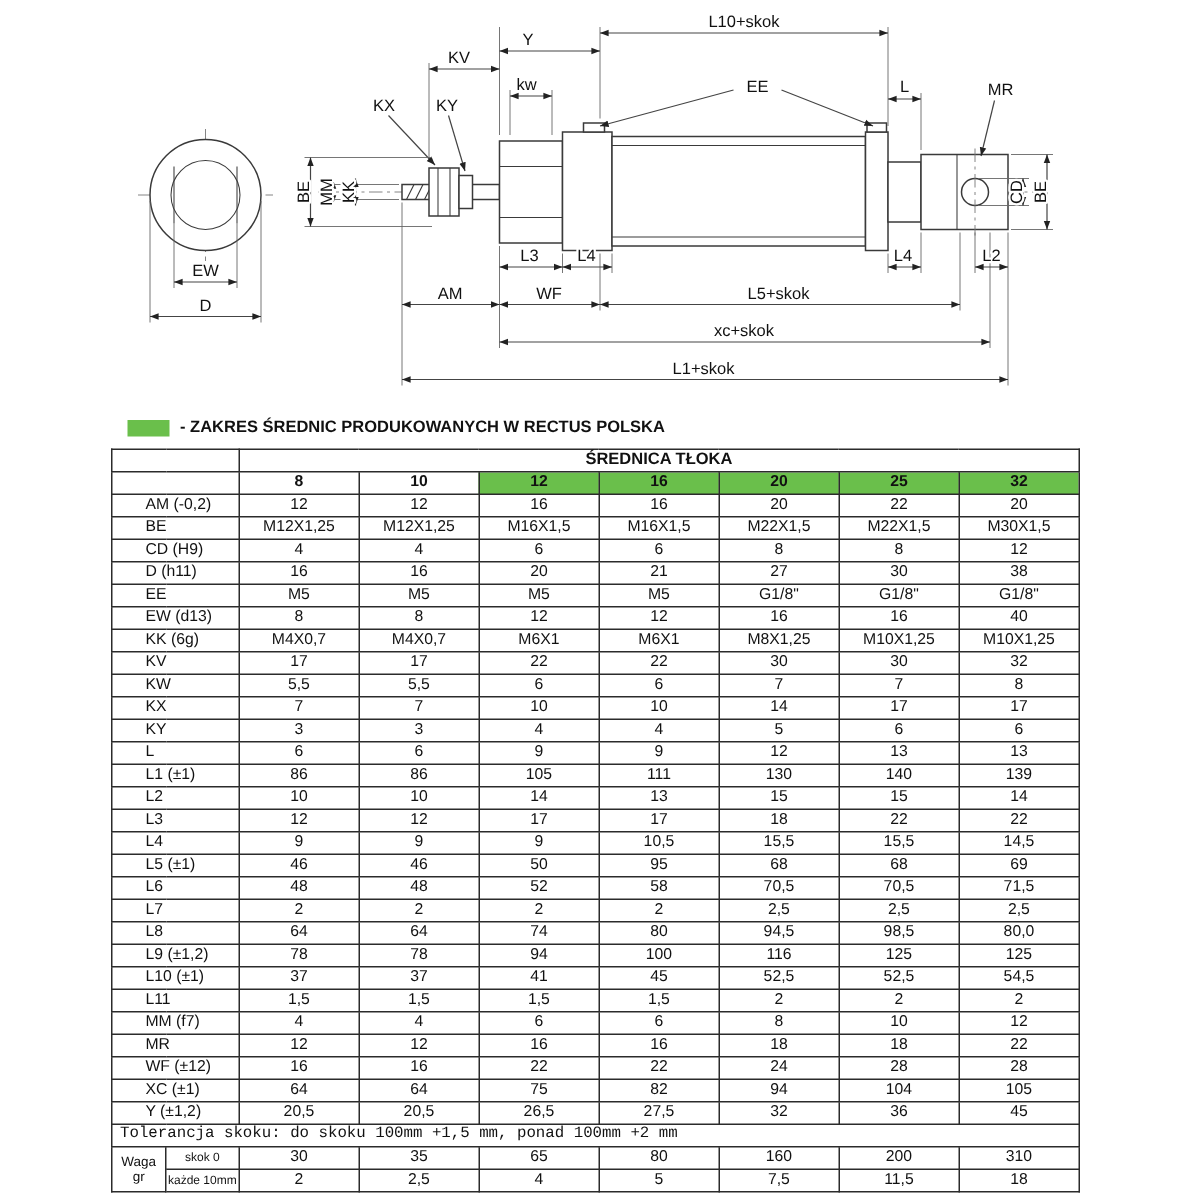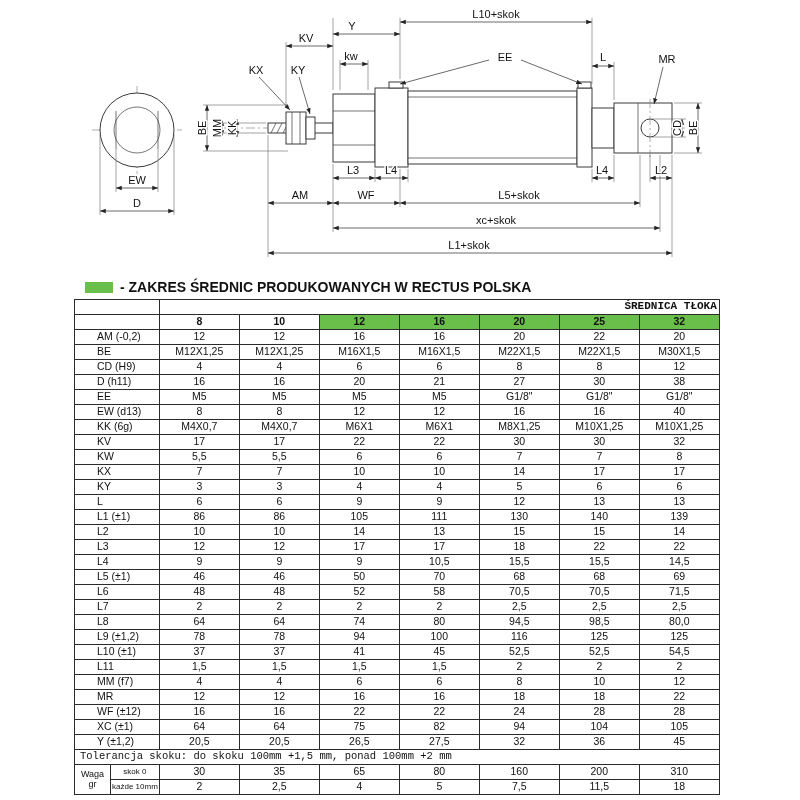--- a/index.html
+++ b/index.html
@@ -10,27 +10,27 @@
   .part{fill:#fff;stroke:#3a3a3a;stroke-width:1;}
   .thin{fill:none;stroke:#3a3a3a;stroke-width:0.7;}
   .dim{fill:none;stroke:#444;stroke-width:0.8;}
   .ext{fill:none;stroke:#666;stroke-width:0.6;}
   .cl{fill:none;stroke:#777;stroke-width:0.6;stroke-dasharray:9 3 2 3;}
   svg text{font-family:"Liberation Sans",sans-serif;font-size:11px;fill:#111;
            paint-order:stroke;stroke:#fff;stroke-width:3px;stroke-linejoin:round;}
   
   .legend{position:absolute;left:85px;top:279px;display:flex;align-items:center;gap:7px;}
   .legend .swatch{width:28px;height:11px;background:#6abf4b;}
-  .legend .txt{font-size:14px;font-weight:bold;}
+  .legend .txt{font-size:11px;font-weight:bold;}
   
   .table-wrap{position:absolute;left:74px;top:299px;}
   table{border-collapse:collapse;font-size:10.5px;color:#111;}
   td{border:1px solid #2b2b2b;text-align:center;padding:0 2px;height:14px;line-height:1.05;}
   td.lbl{text-align:left;padding-left:22px;}
-  td.title{font-weight:bold;font-size:11px;text-align:right;font-family:Liberation Mono, monospace;}
+  td.title{font-weight:bold;font-size:11px;text-align:center;}
   td.colhead{font-weight:bold;}
   td.green{background:#6abf4b;}
   td.tol{text-align:left;padding-left:5px;font-family:Liberation Mono, monospace;}
   td.waga{font-size:9px;padding:0 1px;}
   td.sub{font-size:8px;padding:0 1px;white-space:nowrap;}
 </style>
 </head>
 <body>
 
 <div class="page">
@@ -367,21 +367,21 @@
             <td>10,5</td>
             <td>15,5</td>
             <td>15,5</td>
             <td>14,5</td>
           </tr>
           <tr>
             <td colspan="2" class="lbl">L5 (±1)</td>
             <td>46</td>
             <td>46</td>
             <td>50</td>
-            <td>70</td>
+            <td>95</td>
             <td>68</td>
             <td>68</td>
             <td>69</td>
           </tr>
           <tr>
             <td colspan="2" class="lbl">L6</td>
             <td>48</td>
             <td>48</td>
             <td>52</td>
             <td>58</td>

